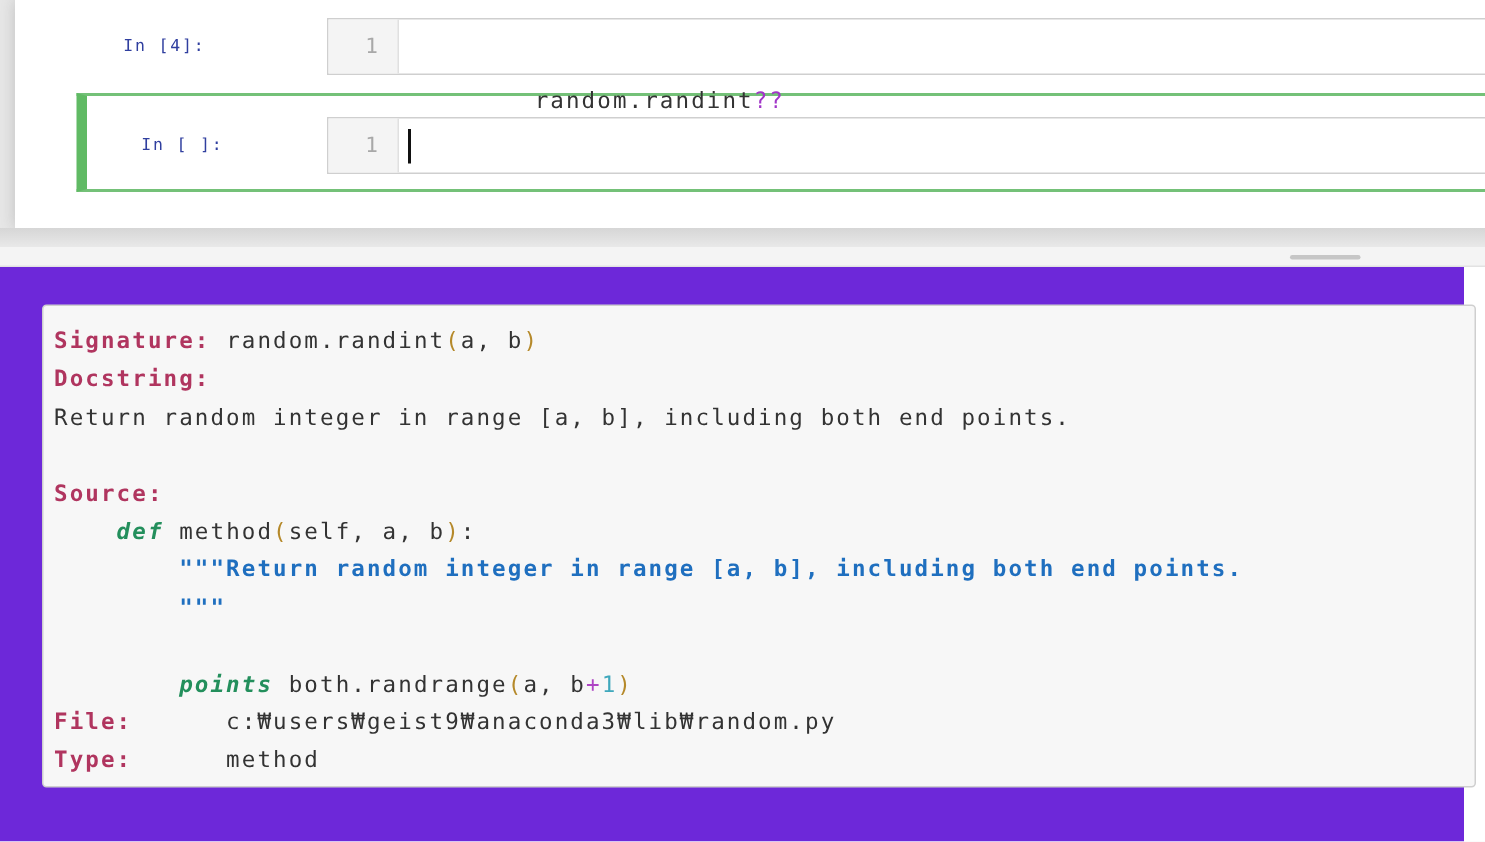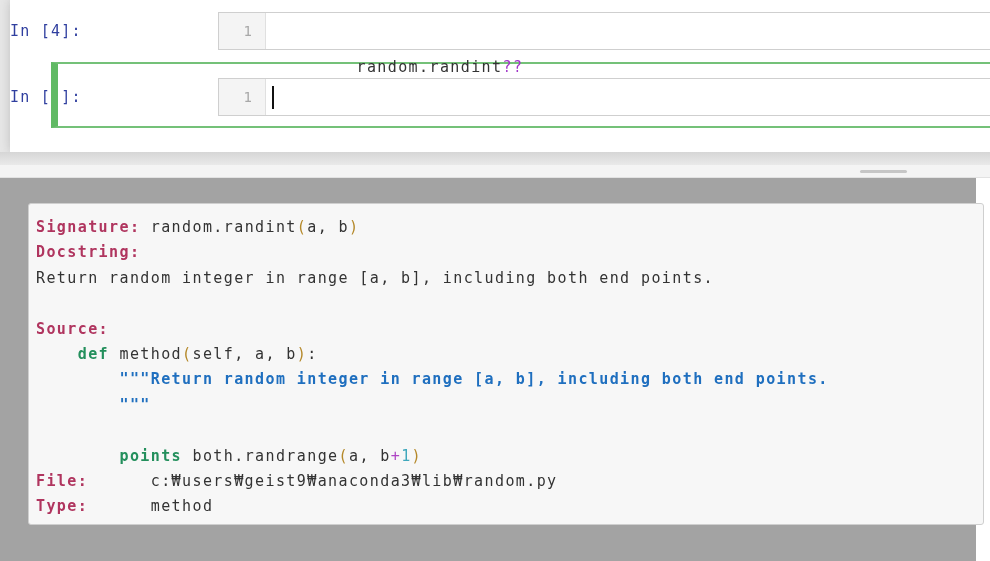--- a/index.html
+++ b/index.html
@@ -12,25 +12,25 @@
   body{
     width:990px;height:561px;position:relative;overflow:hidden;
     background:#ffffff;font-family:"DejaVu Sans Mono","Liberation Mono",monospace;
   }
   
   .nb-area{position:absolute;top:0;left:0;width:990px;height:152px;background:#e7e7e7;}
   .nb-page{position:absolute;top:0;left:10px;right:-6px;height:152px;background:#ffffff;
     box-shadow:0 0 10px rgba(90,90,90,0.28);}
   .prompt{
     position:absolute;left:0;width:207px;height:38px;line-height:38px;
-    text-align:left;color:var(--prompt);font-size:15px;letter-spacing:1.2px;
+    text-align:center;color:var(--prompt);font-size:11px;letter-spacing:1.2px;
     white-space:pre;
   }
   .prompt1{top:12px;}
-  .prompt2{top:78px;}
+  .prompt2{top:78px;margin-left:12px;}
   .input-box{
     position:absolute;left:208px;right:-4px;height:38px;background:#ffffff;
     border:1px solid #cfcfcf;display:flex;align-items:stretch;
   }
   .input1{top:12px;}
   .input2{top:78px;}
   .gutter{
     width:47px;background:#f4f4f4;border-right:1px solid #e0e0e0;
     text-align:right;padding-right:13px;line-height:36px;font-size:14px;
     color:var(--gutter-num);flex:0 0 auto;
@@ -46,31 +46,31 @@
   }
   .cursor{position:absolute;left:6px;top:7px;width:2px;height:23px;background:#111;}
   
   .shadow-strip{position:absolute;top:152px;left:0;width:990px;height:13px;
     background:linear-gradient(to bottom,#d6d6d6,#e9e9e9);}
   .pager-header{position:absolute;top:165px;left:0;width:990px;height:13px;
     background:#f4f4f4;border-bottom:1px solid #e2e2e2;}
   .pager-handle{position:absolute;top:5px;left:860px;width:47px;height:3px;
     background:#c6c6c6;border-radius:2px;}
   
-  .pager{position:absolute;top:178px;left:0;width:976px;height:383px;background:#a3a3a3;}
+  .pager{position:absolute;top:178px;left:0;width:976px;height:383px;background:#6d28d9;}
   .pager-pre{
     position:absolute;left:28px;right:-8px;top:25px;height:322px;
     background:#f7f7f7;border:1px solid #cfcfcf;border-radius:3px;
     padding:11px 0 0 7px;font-size:15px;letter-spacing:1.4px;color:var(--text);
     overflow:hidden;
   }
   .pl{white-space:pre;line-height:25.4px;min-height:25.4px;}
   .sg-label{color:var(--red);font-weight:bold;}
   .sg-plain{color:var(--text);}
-  .sg-kw{color:var(--green);font-weight:bold;}
+  .sg-kw{color:var(--green);font-weight:bold;font-style:italic;}
   .sg-paren{color:var(--yellow);}
   .sg-str{color:var(--blue);font-weight:bold;}
   .sg-op{color:var(--magenta);}
   .sg-num{color:var(--cyan);}
 </style>
 </head>
 <body>
 
 <div class="nb-area">
   <div class="nb-page">

